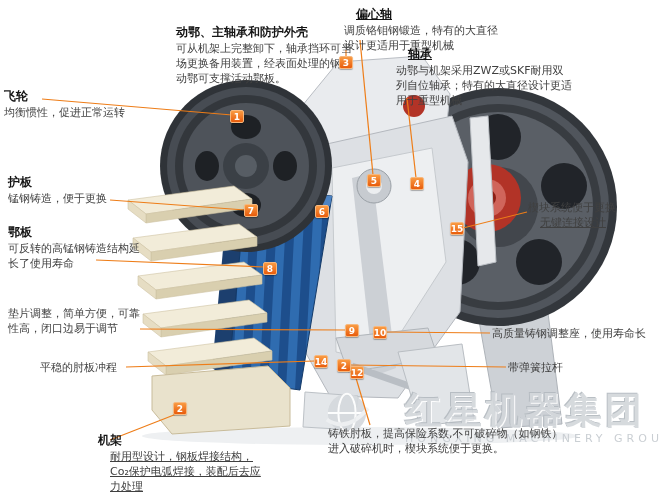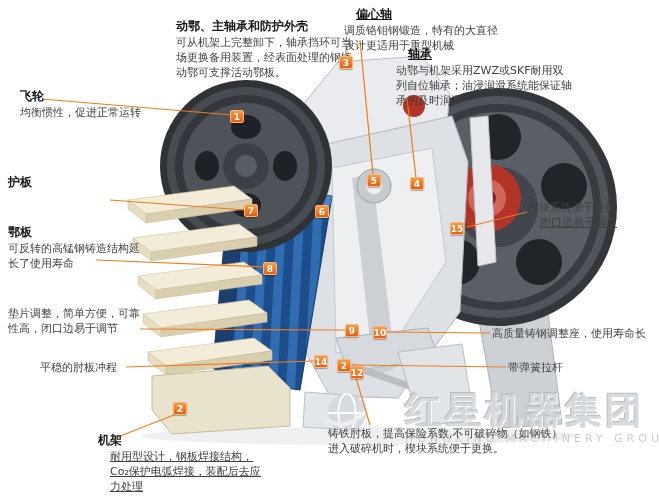--- a/index.html
+++ b/index.html
@@ -158,42 +158,43 @@
   <line x1="96" y1="260" x2="265" y2="267"></line>
   <line x1="140" y1="329" x2="346" y2="330"></line>
   <line x1="126" y1="367" x2="315" y2="361"></line>
   <line x1="110" y1="440" x2="179" y2="413"></line>
   <line x1="463" y1="228" x2="527" y2="212"></line>
   <line x1="386" y1="332" x2="490" y2="333"></line>
   <line x1="350" y1="365" x2="506" y2="367"></line>
   <line x1="356" y1="378" x2="370" y2="425"></line>
 </svg>
 
-<div class="callout" style="left:176px;top:18px;width:184px">
+<div class="callout" style="left:176px;top:24px;width:184px">
   <div class="title">动鄂、主轴承和防护外壳</div>
   <div class="body">可从机架上完整卸下，轴承挡环可当场更换备用装置，经表面处理的钢铸动鄂可支撑活动鄂板。</div>
 </div>
 
 <div class="callout" style="left:344px;top:6px;width:156px">
   <div class="title indent">偏心轴</div>
   <div class="body">调质铬钼钢锻造，特有的大直径设计更适用于重型机械</div>
 </div>
 
 <div class="callout" style="left:396px;top:46px;width:178px">
   <div class="title indent">轴承</div>
-  <div class="body">动鄂与机架采用ZWZ或SKF耐用双列自位轴承；油浸润滑系统能保证轴承的及时润滑</div>
-</div>
-
-<div class="callout" style="left:20px;top:88px;width:150px">
+  <div class="body">动鄂与机架采用ZWZ或SKF耐用双列自位轴承；特有的大直径设计更适用于重型机械</div>
+</div>
+
+<div class="callout" style="left:4px;top:88px;width:150px">
   <div class="title">飞轮</div>
   <div class="body nowrap">均衡惯性，促进正常运转</div>
 </div>
 
 <div class="callout" style="left:8px;top:174px;width:140px">
   <div class="title">护板</div>
+  <div class="body nowrap">锰钢铸造，便于更换</div>
 </div>
 
 <div class="callout" style="left:8px;top:224px;width:140px">
   <div class="title">鄂板</div>
   <div class="body">可反转的高锰钢铸造结构延长了使用寿命</div>
 </div>
 
 <div class="callout" style="left:8px;top:306px;width:135px">
   <div class="body">垫片调整，简单方便，可靠性高，闭口边易于调节</div>
 </div>
@@ -202,21 +203,21 @@
   <div class="body nowrap">平稳的肘板冲程</div>
 </div>
 
 <div class="callout" style="left:98px;top:432px;width:165px">
   <div class="title">机架</div>
   <div class="body indent">耐用型设计，钢板焊接结构，Co₂保护电弧焊接，装配后去应力处理</div>
 </div>
 
 <div class="callout" style="left:528px;top:200px;width:128px">
   <div class="body nowrap">楔块系统便于更换</div>
-  <div class="body indent nowrap">闭口边易于调节</div>
+  <div class="body indent nowrap">无键连接设计</div>
 </div>
 
 <div class="callout" style="left:492px;top:326px;width:165px">
   <div class="body nowrap">高质量铸钢调整座，使用寿命长</div>
 </div>
 
 <div class="callout" style="left:508px;top:360px;width:120px">
   <div class="body nowrap">带弹簧拉杆</div>
 </div>
 

